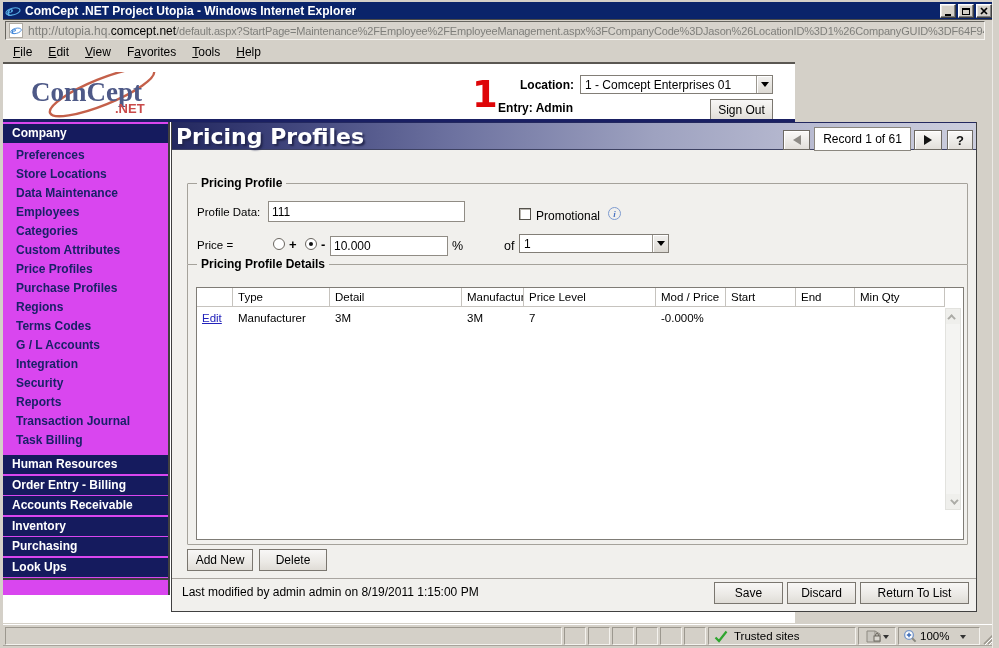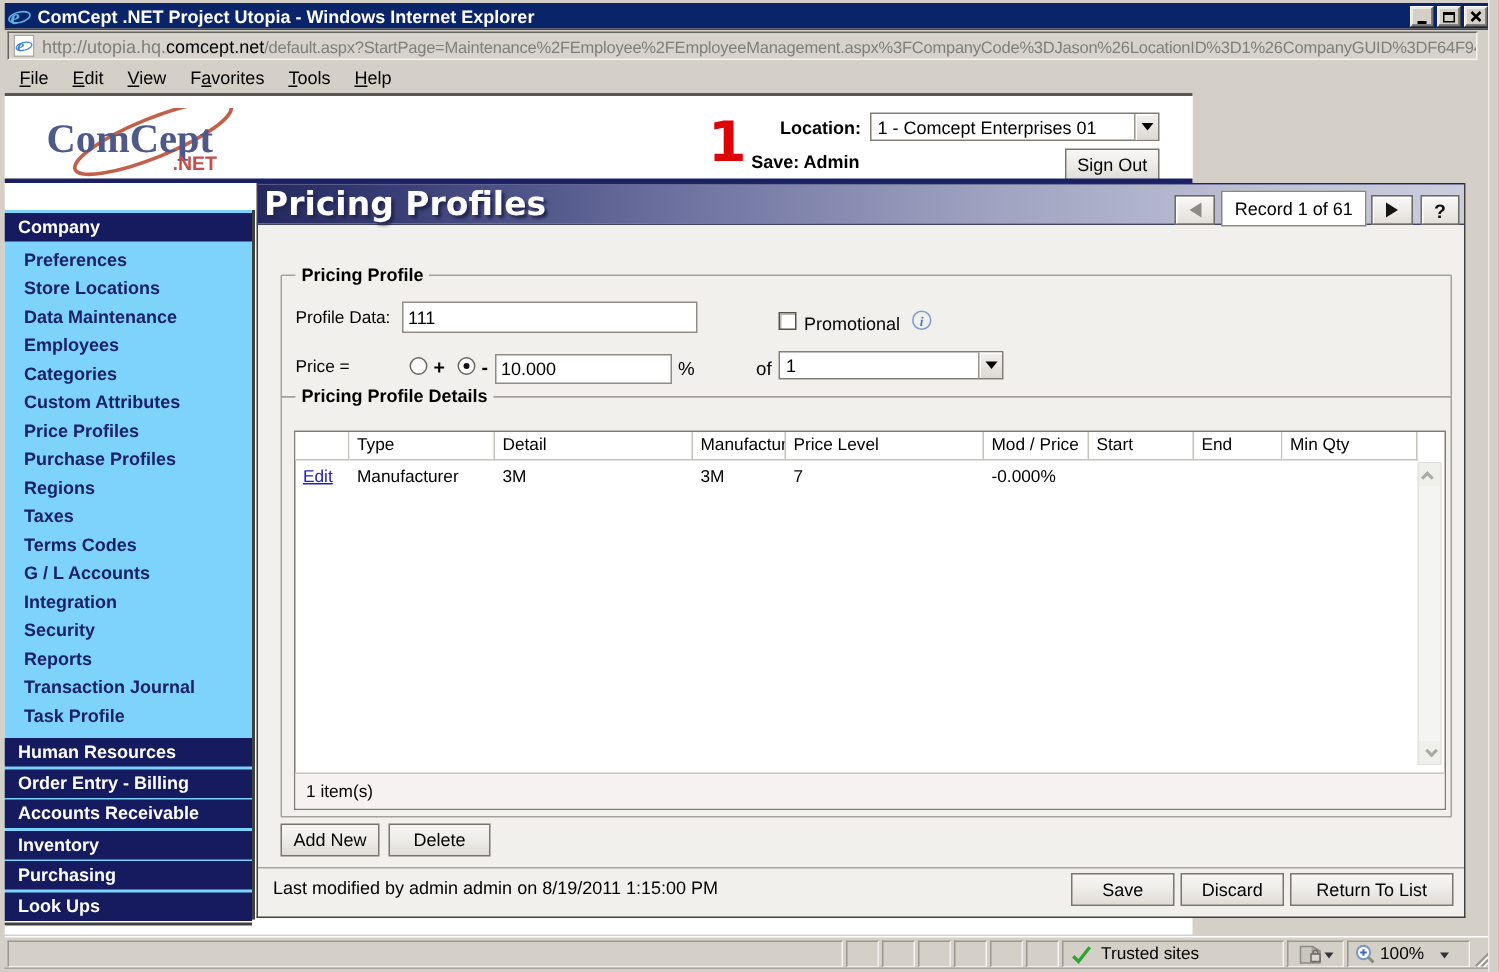--- a/index.html
+++ b/index.html
@@ -45,22 +45,22 @@
     font-weight:bold;font-size:37px;line-height:28px;}
   .locrow{position:absolute;right:22px;top:11px;display:flex;align-items:center;}
   .loclabel{font-weight:bold;font-size:12px;margin-right:6px;}
   .userrow{position:absolute;right:222px;top:37px;font-weight:bold;font-size:12px;}
   .btn{background:linear-gradient(#F8F7F6,#EBE9E5 60%,#DFDCD6);border:1px solid #7A766F;
     font-family:"Liberation Sans",sans-serif;font-size:12px;color:#000;display:inline-flex;
     align-items:center;justify-content:center;padding:0;}
   .signout{position:absolute;right:22px;top:35px;width:63px;height:22px;}
   .divider{position:absolute;left:0;top:55px;width:100%;height:3px;background:#1A2063;}
   
-  .sidebar{position:absolute;left:0;top:58px;width:167px;height:473px;background:#7dd3fc;
-    border-right:2px solid #404040;margin-top:18px;}
+  .sidebar{position:absolute;left:0;top:58px;width:167px;height:473px;background:#d946ef;
+    border-right:2px solid #404040;}
   .sb-head{height:19px;background:#151B5E;color:#fff;font-weight:bold;font-size:12px;
     line-height:19px;padding-left:9px;margin-top:2px;}
   .sb-item{height:19px;line-height:19px;padding-left:13px;color:#1A2168;font-weight:bold;font-size:12px;
     white-space:nowrap;cursor:pointer;}
   .sb-items{padding-top:3px;padding-bottom:5px;}
   .sb-sec{height:19px;background:#151B5E;color:#fff;font-weight:bold;font-size:12px;
     line-height:19px;padding-left:9px;margin-bottom:1.5px;cursor:pointer;}
   .sb-secs{border-bottom:2px solid #404040;}
   
   .panel{position:absolute;left:168px;top:58px;width:806px;height:490px;background:#F1F0ED;
@@ -206,46 +206,45 @@
         <text x="86" y="41" font-family="Liberation Sans" font-weight="bold" font-size="13" fill="#C94A4A">.NET</text>
       </svg>
       <span class="loc-ind">1</span>
       <div class="locrow">
         <span class="loclabel">Location:</span>
         <div class="selbox" style="position:relative;width:193px;height:19px;">
           <span class="sval">1 - Comcept Enterprises 01</span>
           <span class="selarrow"></span>
         </div>
       </div>
-      <span class="userrow">Save: Admin</span>
+      <span class="userrow">Entry: Admin</span>
       <button class="btn signout">Sign Out</button>
     </div>
 
     <div class="divider"></div>
 
     <div class="sidebar">
       <div class="sb-head">Company</div>
       <div class="sb-items" id="sb-items">
           <div class="sb-item">Preferences</div>
           <div class="sb-item">Store Locations</div>
           <div class="sb-item">Data Maintenance</div>
           <div class="sb-item">Employees</div>
           <div class="sb-item">Categories</div>
           <div class="sb-item">Custom Attributes</div>
           <div class="sb-item">Price Profiles</div>
           <div class="sb-item">Purchase Profiles</div>
           <div class="sb-item">Regions</div>
-          <div class="sb-item">Taxes</div>
           <div class="sb-item">Terms Codes</div>
           <div class="sb-item">G / L Accounts</div>
           <div class="sb-item">Integration</div>
           <div class="sb-item">Security</div>
           <div class="sb-item">Reports</div>
           <div class="sb-item">Transaction Journal</div>
-          <div class="sb-item">Task Profile</div>
+          <div class="sb-item">Task Billing</div>
         </div>
       <div class="sb-secs" id="sb-secs">
           <div class="sb-sec">Human Resources</div>
           <div class="sb-sec">Order Entry - Billing</div>
           <div class="sb-sec">Accounts Receivable</div>
           <div class="sb-sec">Inventory</div>
           <div class="sb-sec">Purchasing</div>
           <div class="sb-sec">Look Ups</div>
         </div>
     </div>
@@ -311,21 +310,20 @@
               <span class="td" style="width: 90px;"></span>
             </div>
           <div class="vscroll">
             <span class="vs-btn up">
                 <span class="chev u"></span>
               </span>
             <span class="vs-btn dn">
                 <span class="chev d"></span>
               </span>
           </div>
-          <div class="tfoot">1 item(s)</div>
         </div>
       </div>
 
       <button class="btn abtn addnew">Add New</button>
       <button class="btn abtn delete">Delete</button>
 
       <div class="psep"></div>
       <span class="lastmod">Last modified by admin admin on  8/19/2011 1:15:00 PM</span>
       <button class="btn abtn save">Save</button>
       <button class="btn abtn discard">Discard</button>

